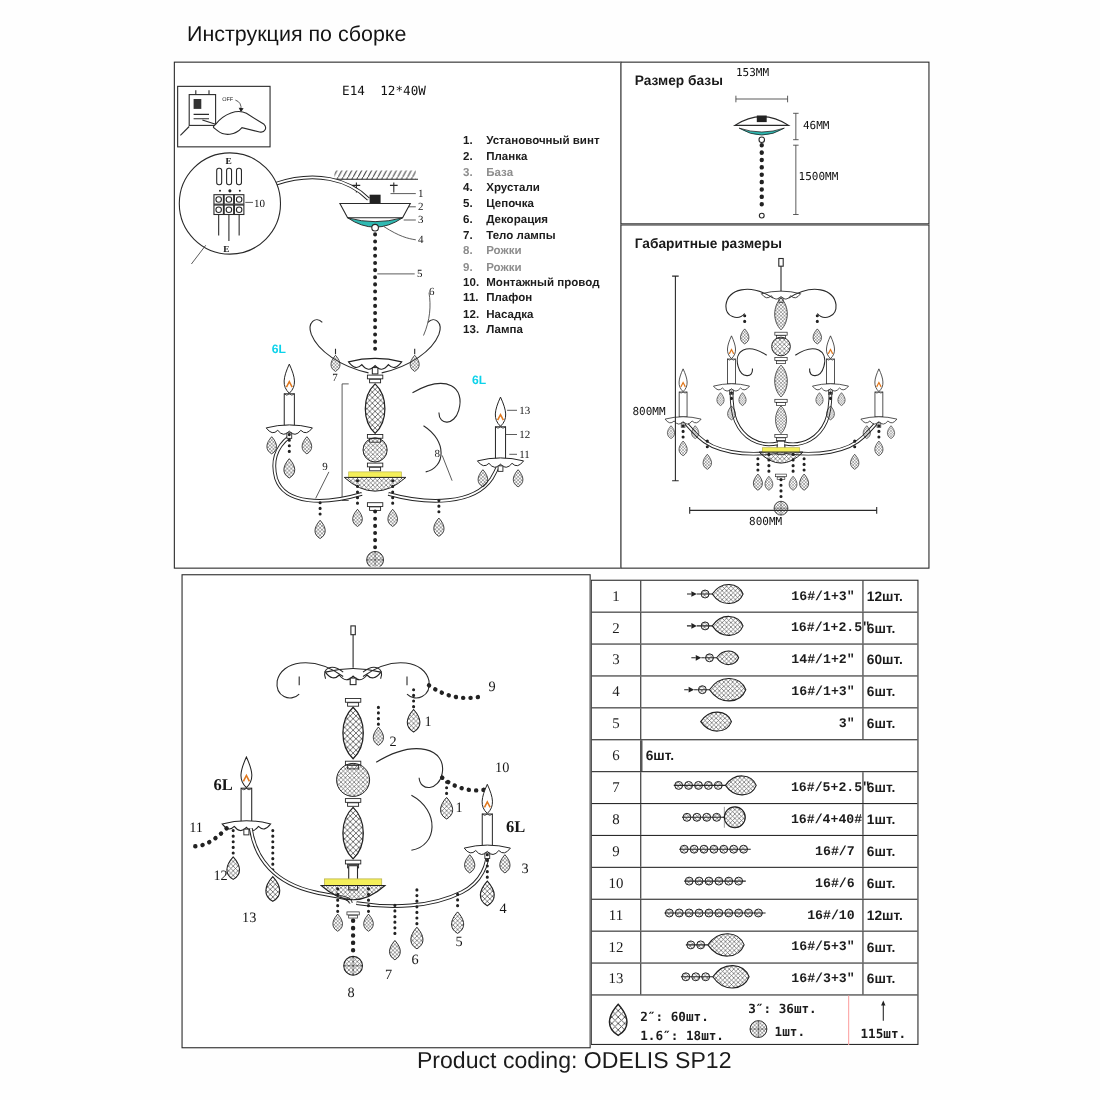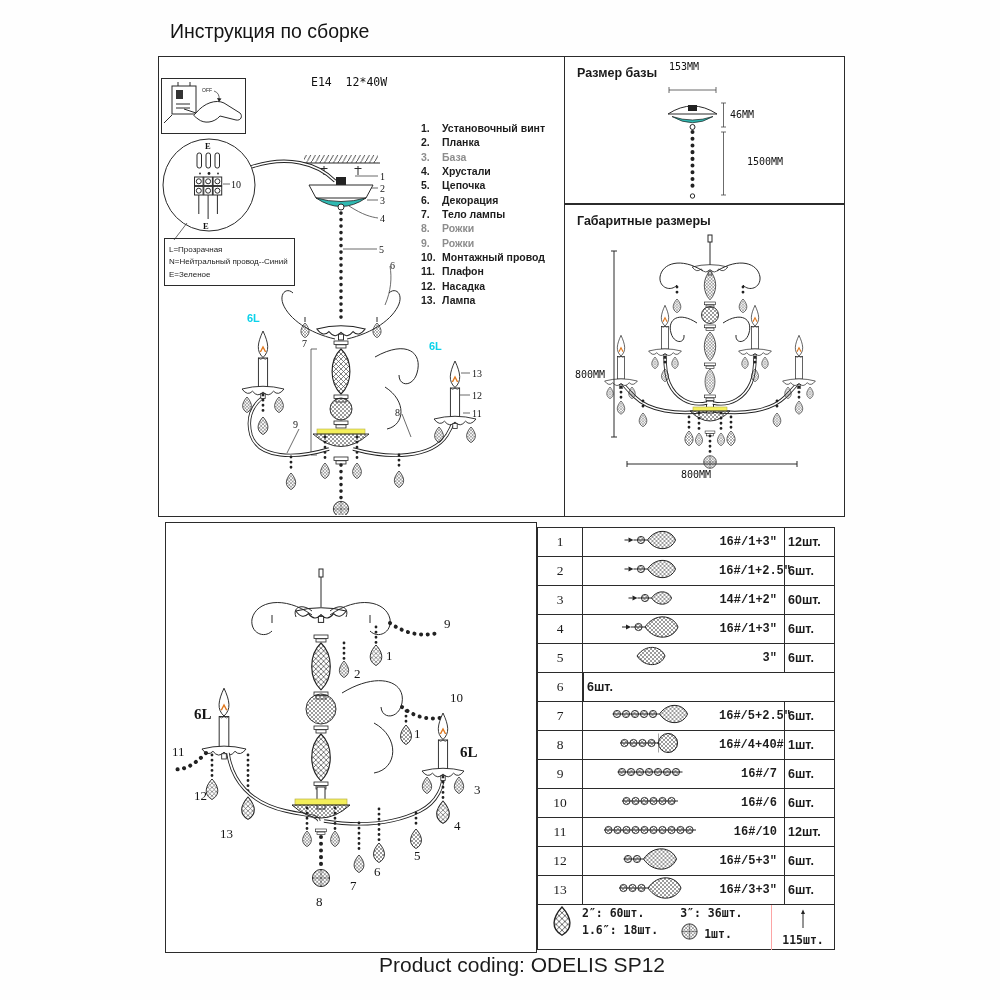--- a/index.html
+++ b/index.html
@@ -48,21 +48,21 @@
   .t-row{display:flex;height:29px;box-sizing:border-box;border-bottom:1px solid #2b2b2b;
          align-items:stretch;}
   .t-num{width:44px;flex:none;border-right:1px solid #2b2b2b;display:flex;align-items:center;
          justify-content:center;font-family:"Liberation Serif",serif;font-size:13.5px;}
   .t-mid{flex:1;display:flex;align-items:center;min-width:0;}
   .t-icon{width:136px;flex:none;}
   .t-spec{margin-left:auto;padding-right:7px;font-family:Liberation Mono, monospace;
           font-size:12px;font-weight:bold;white-space:nowrap;}
   .t-qty{width:50px;flex:none;border-left:1px solid #2b2b2b;display:flex;align-items:center;
          padding-left:3px;font-size:12.5px;font-weight:bold;box-sizing:border-box;}
-  .t-summary{display:flex;height:45px;align-items:flex-start;}
+  .t-summary{display:flex;height:45px;align-items:flex-end;}
   .s-icon{margin-left:12px;flex:none;}
   .s-colA{margin-left:8px;font-family:"DejaVu Sans Mono",monospace;font-size:11.5px;
           font-weight:bold;line-height:17px;white-space:nowrap;}
   .s-colB{margin-left:22px;font-family:"DejaVu Sans Mono",monospace;font-size:11.5px;
           font-weight:bold;line-height:17px;white-space:nowrap;}
   .s-line2{display:flex;align-items:center;gap:5px;}
   .s-colC{margin-left:auto;width:62px;flex:none;border-left:1px solid #fca5a5;height:100%;
           display:flex;flex-direction:column;align-items:center;justify-content:center;
           font-family:"DejaVu Sans Mono",monospace;font-size:11.5px;font-weight:bold;}
 </style>
@@ -218,25 +218,20 @@
         <text x="40" y="13" class="svgo">OFF</text>
         <path class="lnt" d="M52,12 q6,2 5,9"></path>
         <path d="M55,19 l2,4 l2.5,-3.5 Z" fill="#222"></path>
         <path d="M34,34 C42,24 54,20 62,24 L78,34 C81,37 79,42 74,41 L58,37 C52,44 42,45 36,40 C31,36 31,37 34,34 Z" class="wsh"></path>
         <path class="ln" d="M34,34 L22,30"></path>
       </svg>
     </div>
 
     <div class="lamp-spec">E14  12*40W</div>
 
-    <div class="legend">
-      <div>L=Прозрачная</div>
-      <div>N=Нейтральный провод--Синий</div>
-      <div>E=Зеленое</div>
-    </div>
 
     <div class="plist">
         <div class="pl-row">
           <span class="pl-num">1.</span>
           <span class="pl-label">Установочный винт</span>
         </div>
         <div class="pl-row">
           <span class="pl-num">2.</span>
           <span class="pl-label">Планка</span>
         </div>
@@ -310,21 +305,21 @@
       <rect x="123" y="48" width="9" height="6" fill="#222"></rect>
       <path d="M107,59.5 Q127.5,72 148,59.5 Q127.5,66.5 107,59.5 Z" fill="#2fb9b2" stroke="#1c1c1c" stroke-width="0.7"></path>
       <circle cx="127.5" cy="70" r="2.5" class="wsh"></circle>
       <path class="beads2" d="M127.5,75 V134"></path>
       <circle cx="127.5" cy="139" r="2.2" class="ln"></circle>
       <path class="lnt" d="M156,46 H161 M158.5,46 V70 M156,70 H161"></path>
       <path class="lnt" d="M156,75 H161 M158.5,75 V138 M156,138 H161"></path>
     </svg>
     <span class="dim" style="left:104px;top:4px;width:48px;text-align:left;">153MM</span>
     <span class="dim" style="left:165px;top:52px;">46MM</span>
-    <span class="dim" style="left:182px;top:99px;">1500MM</span>
+    <span class="dim" style="left:161px;top:99px;">1500MM</span>
   </div>
 
   <div class="box b3">
     <div class="boxtitle">Габаритные размеры</div>
     <svg class="diag" width="279" height="311" viewBox="0 0 279 311">
       <rect x="143" y="30" width="4" height="7" class="wsh"></rect>
       <path class="ln" d="M145,37 V60"></path>
       <use href="#bobe" transform="translate(145,62) scale(0.85)"></use>
       <path class="ln" d="M138,66 C116,52 97,58 95,72 C94,83 106,87 112,80"></path>
       <path class="ln" d="M152,66 C174,52 193,58 195,72 C196,83 184,87 178,80"></path>

